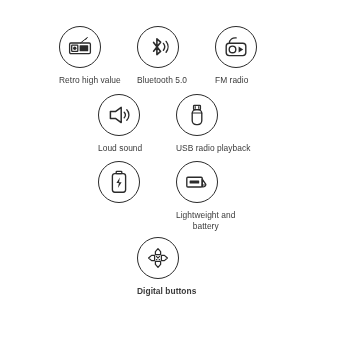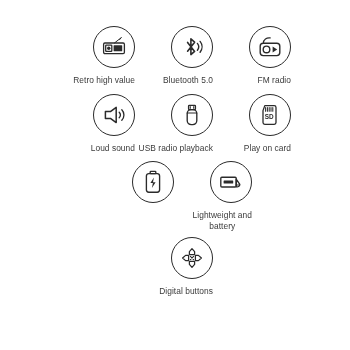--- a/index.html
+++ b/index.html
@@ -35,21 +35,21 @@
   .row {
     display: flex;
     flex-direction: row;
     justify-content: center;
     width: 100%;
   }
   .cell {
     width: 76px;
     display: flex;
     flex-direction: column;
-    align-items: flex-end;
+    align-items: flex-start;
     margin: 0 1px;
   }
   .badge {
     width: 42px;
     height: 42px;
     border: 1.3px solid #2b2b2b;
     border-radius: 50%;
     display: flex;
     align-items: center;
     justify-content: center;
@@ -65,21 +65,21 @@
     line-height: 10.5px;
     color: #3a3a3a;
     text-align: center;
     letter-spacing: 0.05px;
     white-space: pre-line;
     font-family: "Liberation Sans", sans-serif;
   }
   .row-1 { margin-bottom: 0px; }
   .row-2 { margin-top: 8px; }
   .row-3 { margin-top: 8px; }
-  .row-4 { margin-top: 6px; }
+  .row-4 { margin-top: 6px; font-weight: bold; }
 </style>
 </head>
 <body>
 
 <div class="sheet">
   <div class="grid">
 
     <div class="row row-1">
 
       <div class="cell">
@@ -139,30 +139,20 @@
           <svg width="26" height="26" viewBox="0 0 26 26" fill="none" stroke="#2b2b2b" stroke-width="1.35" stroke-linecap="round" stroke-linejoin="round">
             <rect x="9.6" y="3.3" width="6.8" height="4.3" rx="0.7"></rect>
             <path d="M11.3 4.6 L11.3 6.4 M14.7 4.6 L14.7 6.4" stroke-width="1"></path>
             <rect x="8.2" y="7.6" width="9.6" height="15" rx="4"></rect>
             <path d="M8.2 11 L17.8 11" stroke-width="1.1"></path>
           </svg>
         </div>
         <div class="caption">USB radio playback</div>
       </div>
 
-      <div class="cell">
-        <div class="badge">
-          <svg width="26" height="26" viewBox="0 0 26 26" fill="none" stroke="#2b2b2b" stroke-width="1.3" stroke-linecap="round" stroke-linejoin="round">
-            <path d="M7.2 3.6 L16.6 3.6 C17.6 3.6 18.4 4.4 18.4 5.4 L18.4 20.6 C18.4 21.6 17.6 22.4 16.6 22.4 L7.2 22.4 C6.2 22.4 5.4 21.6 5.4 20.6 L5.4 8.6 Z" transform="translate(0.6,0)"></path>
-            <path d="M8.6 5.4 L8.6 9.2 M10.4 5.4 L10.4 9.2 M12.2 5.4 L12.2 9.2 M14 5.4 L14 9.2 M15.8 5.4 L15.8 9.2" stroke-width="1.05"></path>
-            <text x="12.3" y="16.6" font-family="Liberation Sans, sans-serif" font-size="6.4" font-weight="bold" fill="#2b2b2b" stroke="none" text-anchor="middle">SD</text>
-          </svg>
-        </div>
-        <div class="caption">Play on card</div>
-      </div>
 
     </div>
 
     <div class="row row-3">
 
 
       <div class="cell">
         <div class="badge">
           <svg width="26" height="26" viewBox="0 0 26 26" fill="none" stroke="#2b2b2b" stroke-width="1.35" stroke-linecap="round" stroke-linejoin="round">
             <rect x="10.2" y="2.4" width="5.6" height="2.2" rx="0.7"></rect>

